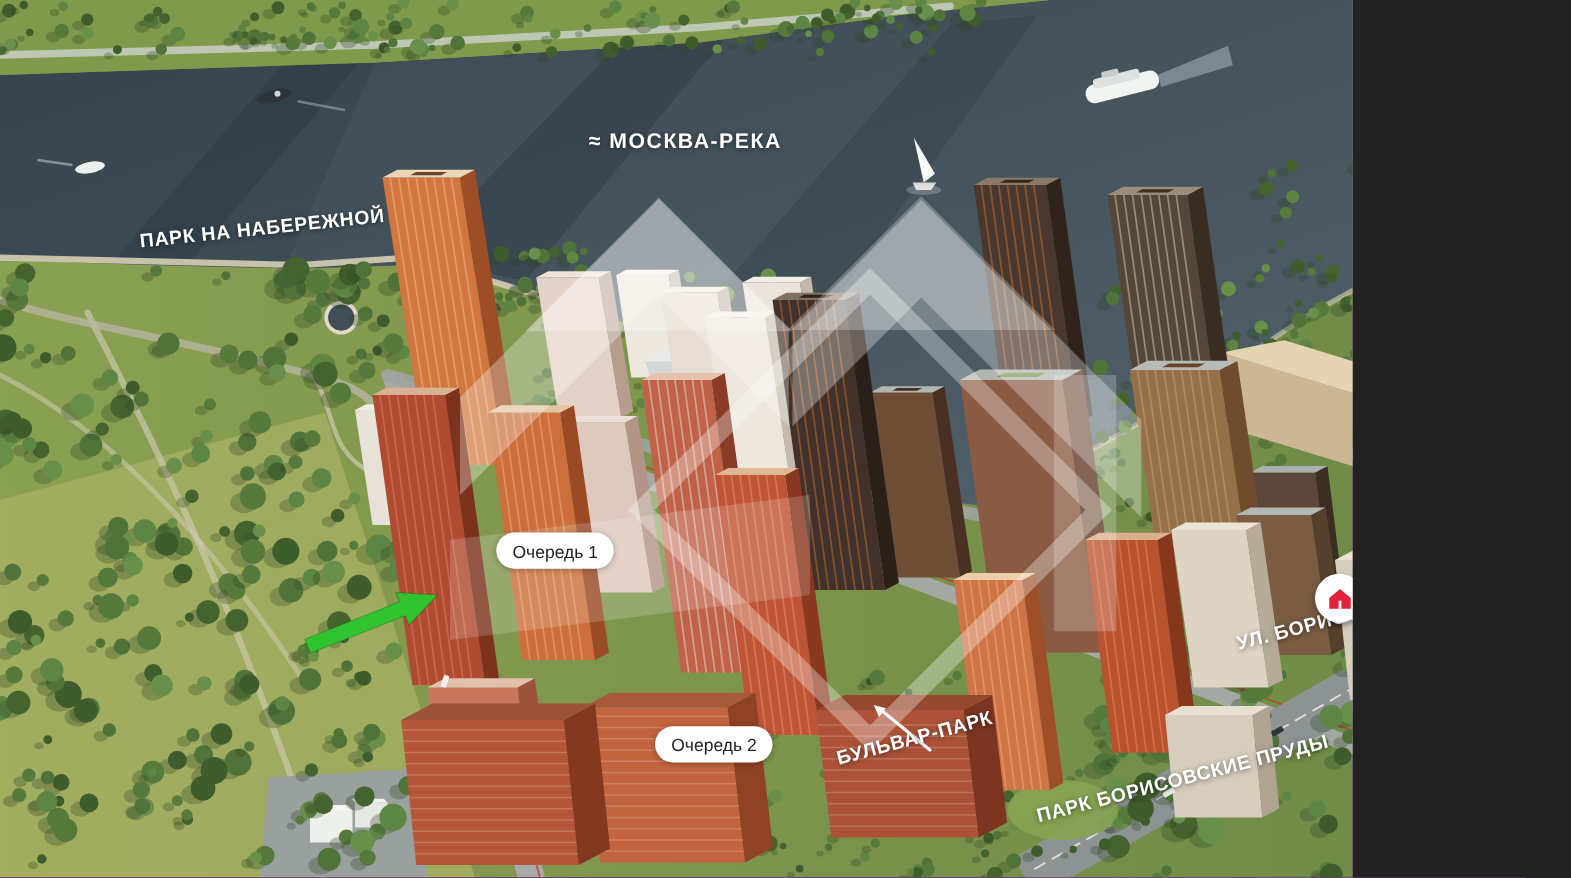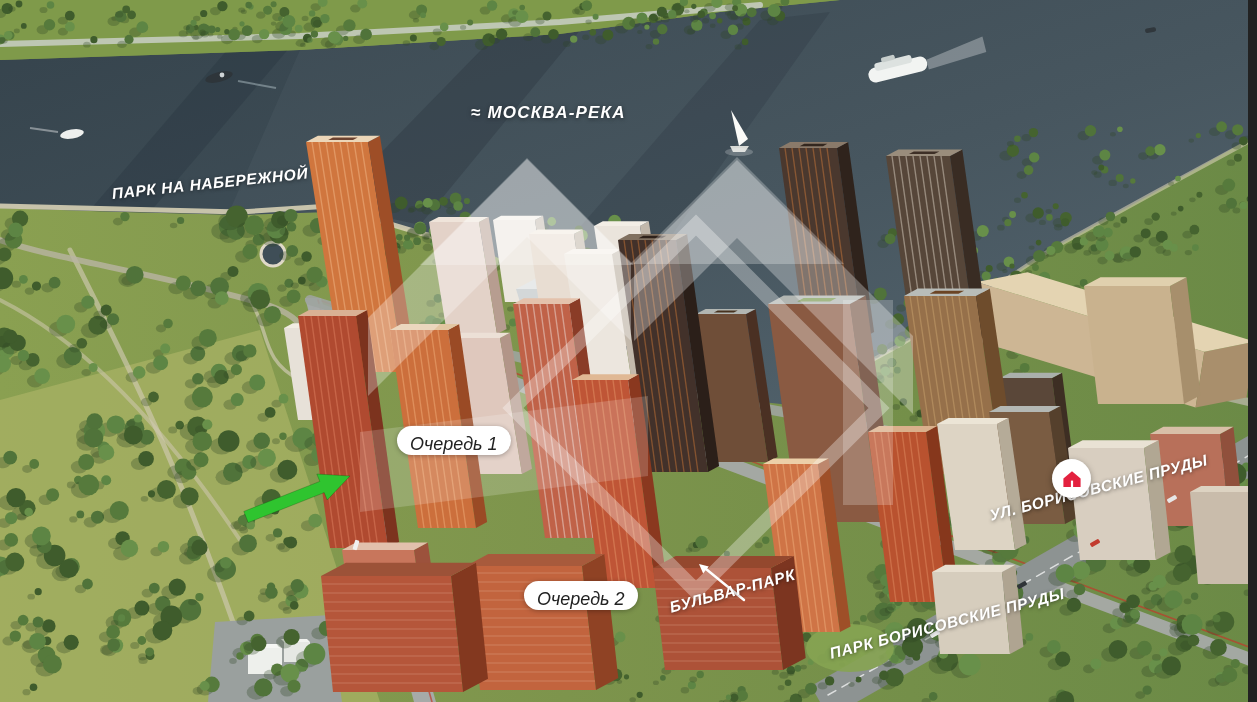--- a/index.html
+++ b/index.html
@@ -1,24 +1,24 @@
 <!DOCTYPE html>
 <html><head>
 <meta charset="utf-8">
 <style>
   html,body{margin:0;padding:0;background:#222;}
-  .stage{position:relative;width:1248px;height:702px;overflow:hidden;
-         font-family:"Liberation Sans",sans-serif;background:#d946ef;font-style:italic;}
+  .stage{position:relative;width:1082px;height:702px;overflow:hidden;
+         font-family:"Liberation Sans",sans-serif;background:#d946ef;}
   .stage svg.layer{position:absolute;left:0;top:0;}
   .geo{position:absolute;color:#fff;font-weight:700;letter-spacing:.6px;
        font-size:15.5px;line-height:1;white-space:nowrap;
        text-shadow:0 1px 4px rgba(0,0,0,.5);transform-origin:left center;}
   .geo.river{font-size:17px;letter-spacing:1.2px;}
   .pill{position:absolute;background:#fff;border-radius:16px;height:29px;
-        display:flex;align-items:flex-end;padding:0 13px;font-size:18px;
+        display:flex;align-items:center;padding:0 13px;font-size:14px;
         color:#222;box-shadow:0 1px 5px rgba(0,0,0,.3);cursor:pointer;}
   .marker{position:absolute;left:1052px;top:459px;width:39px;height:39px;
           background:#fff;border-radius:50%;display:flex;align-items:center;
           justify-content:center;box-shadow:0 2px 6px rgba(0,0,0,.35);cursor:pointer;}
   #lbl-river{left:471px;top:104px;}
   #lbl-embank{left:112px;top:186px;transform:rotate(-6deg);}
   #pill1{left:397px;top:426px;}
   #pill2{left:524px;top:569px;margin-top:12px;}
   #lbl-boulevard{left:670px;top:600px;transform:rotate(-15deg);}
   #lbl-parkbor{left:830px;top:646px;transform:rotate(-14.5deg);}

